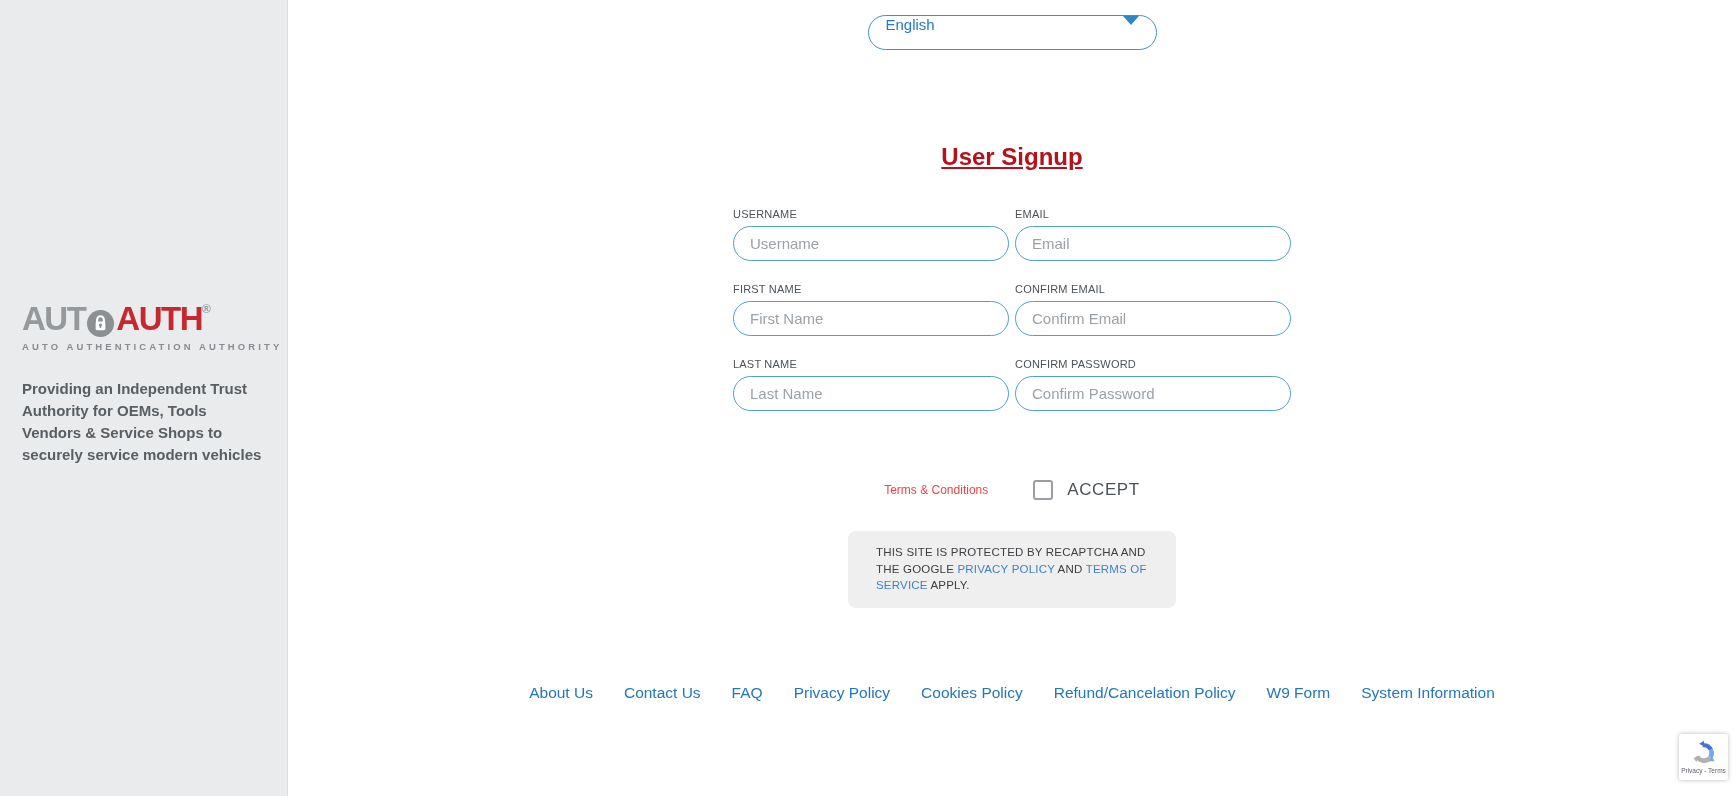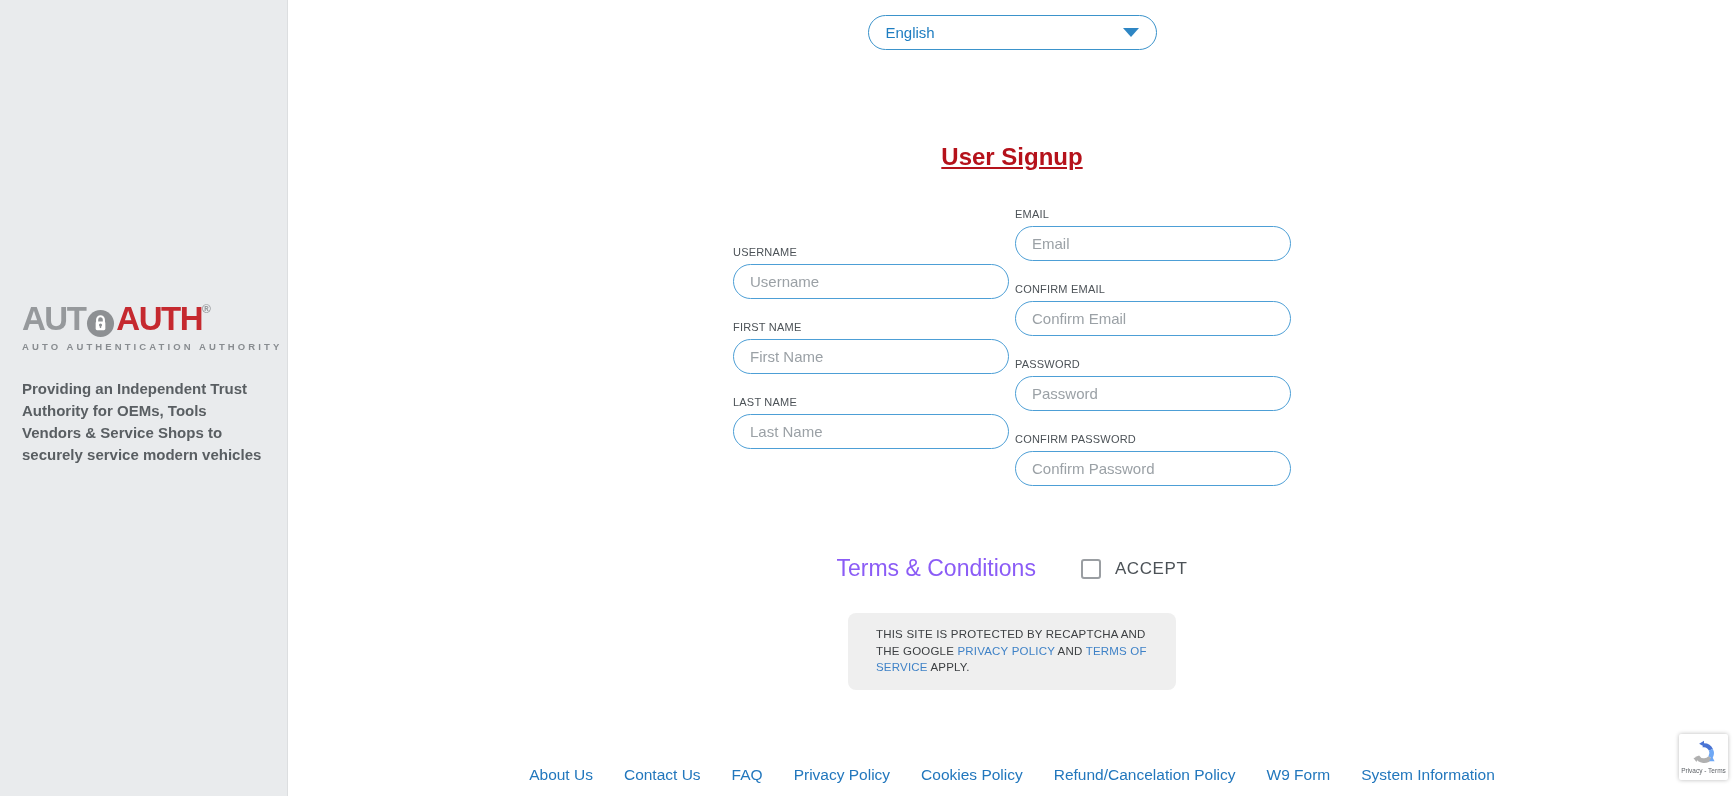--- a/index.html
+++ b/index.html
@@ -17,40 +17,40 @@
   .logo-reg { color:#96999c; font-size:12px; font-weight:700; align-self:flex-start; margin-top:2px; }
   .logo-sub { color:#888c90; font-size:9.5px; font-weight:700; letter-spacing:3.1px;
               margin-top:3px; white-space:nowrap; }
   .tagline { margin-top:26px; width:242px; color:#595e62; font-size:15px; font-weight:700;
              line-height:1.47; }
 
   
   .main { flex:1; display:flex; flex-direction:column; align-items:center; position:relative; }
 
   .lang-select { margin-top:15px; width:289px; height:35px; border:1px solid #3b93cb;
-                 border-radius:18px; background:#fff; display:flex; align-items:center;
+                 border-radius:18px; background:#fff; display:flex; align-items:flex-start;
                  justify-content:space-between; padding:0 17px; cursor:pointer; }
   .lang-label { color:#1e7dc1; font-size:15px; }
   .arrow-down { width:0; height:0; border-left:8px solid transparent;
                 border-right:8px solid transparent; border-top:9px solid #2e86c4; }
 
   .signup-title { margin-top:93px; color:#b5121b; font-size:24px; font-weight:700;text-decoration:underline; }
 
   .form-grid { display:flex; gap:6px; margin-top:37px; align-items:center; }
   .form-col { display:flex; flex-direction:column; width:276px; }
   .field { margin-bottom:22px; }
   .field-label { display:block; color:#4c5257; font-size:11px; letter-spacing:0.2px;
                  margin-bottom:6px; }
   .field-input { width:100%; height:35px; border:1px solid #4d9fd6; border-radius:18px;
                  padding:0 16px; font-size:15px; color:#333; background:#fff; outline:none;
                  font-family:"Liberation Sans", sans-serif; }
   .field-input::placeholder { color:#9ba1a6; opacity:1; }
 
   .terms-row { margin-top:47px; display:flex; align-items:center; }
-  .terms-link { color:#8b5cf6; font-size:23px; text-decoration:none; cursor:pointer; }
+  .terms-link { color:#ef4444; font-size:12px; text-decoration:none; cursor:pointer; }
   .accept-checkbox { width:20px; height:20px; border:2px solid #9a9ea2; border-radius:3px;
                      background:#fff; margin-left:45px; cursor:pointer; }
   .accept-label { margin-left:14px; color:#4c5257; font-size:17px; letter-spacing:0.6px; }
 
   .recaptcha-notice { margin-top:31px; width:328px; background:#efefef; border-radius:8px;
                       padding:13px 16px 14px 28px; font-size:11.5px; line-height:1.45;
                       color:#3d4043; letter-spacing:0.2px; }
   .notice-link { color:#3f82c7; text-decoration:none; cursor:pointer; }
 
   .signup-btn { margin-top:11px; width:289px; height:34px; background:#84bcdf; border:none;
@@ -117,24 +117,20 @@
       <div class="form-col">
         <div class="field">
           <label class="field-label">EMAIL</label>
           <input class="field-input" type="text" placeholder="Email" style="">
         </div>
         <div class="field">
           <label class="field-label">CONFIRM EMAIL</label>
           <input class="field-input" type="text" placeholder="Confirm Email" style="">
         </div>
         <div class="field">
-          <label class="field-label">PASSWORD</label>
-          <input class="field-input" type="password" placeholder="Password" style="">
-        </div>
-        <div class="field">
           <label class="field-label">CONFIRM PASSWORD</label>
           <input class="field-input" type="password" placeholder="Confirm Password" style="">
         </div>
       </div>
     </div>
 
     <div class="terms-row">
       <a class="terms-link">Terms &amp; Conditions</a>
       <div class="accept-checkbox"></div>
       <span class="accept-label">ACCEPT</span>

